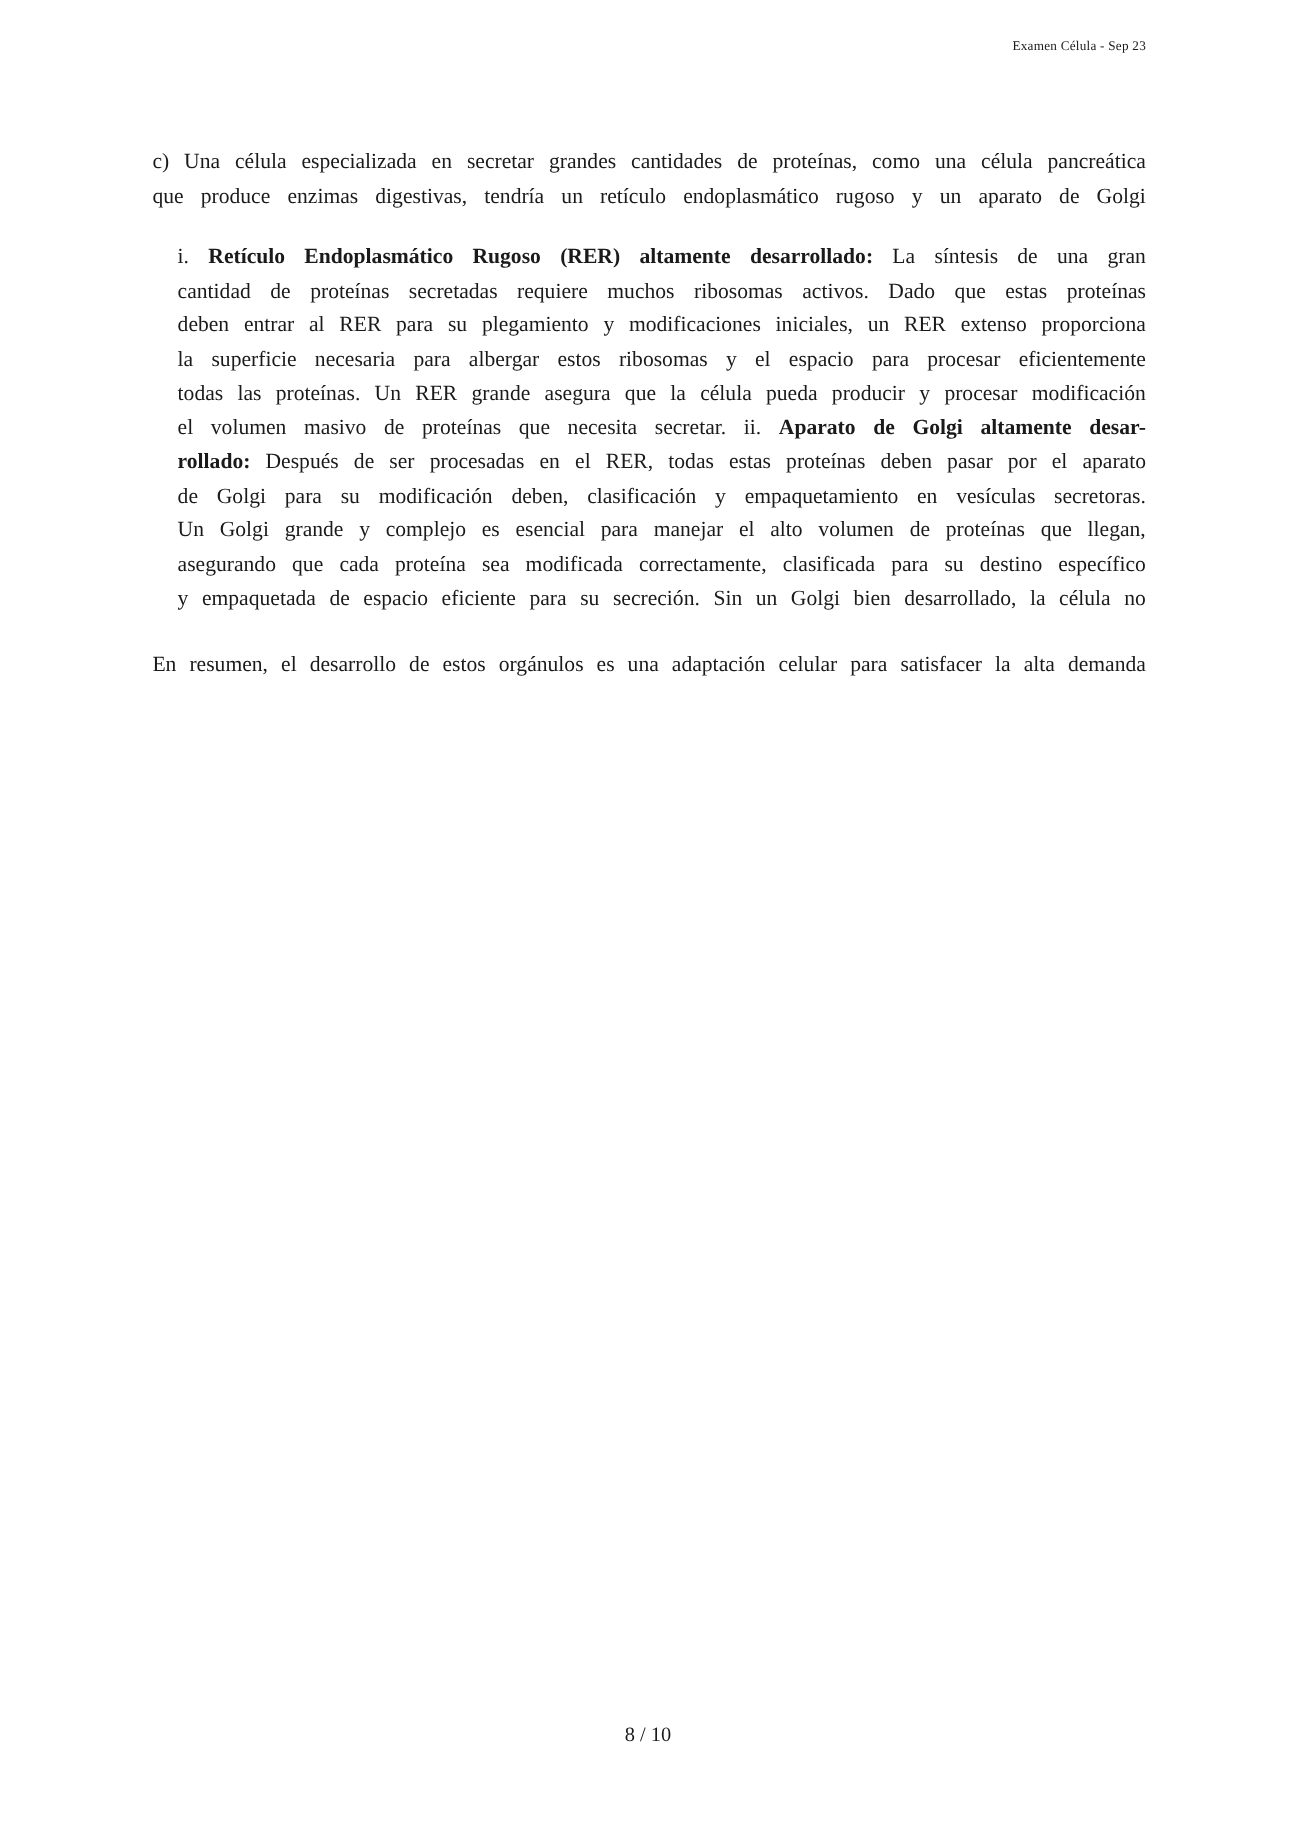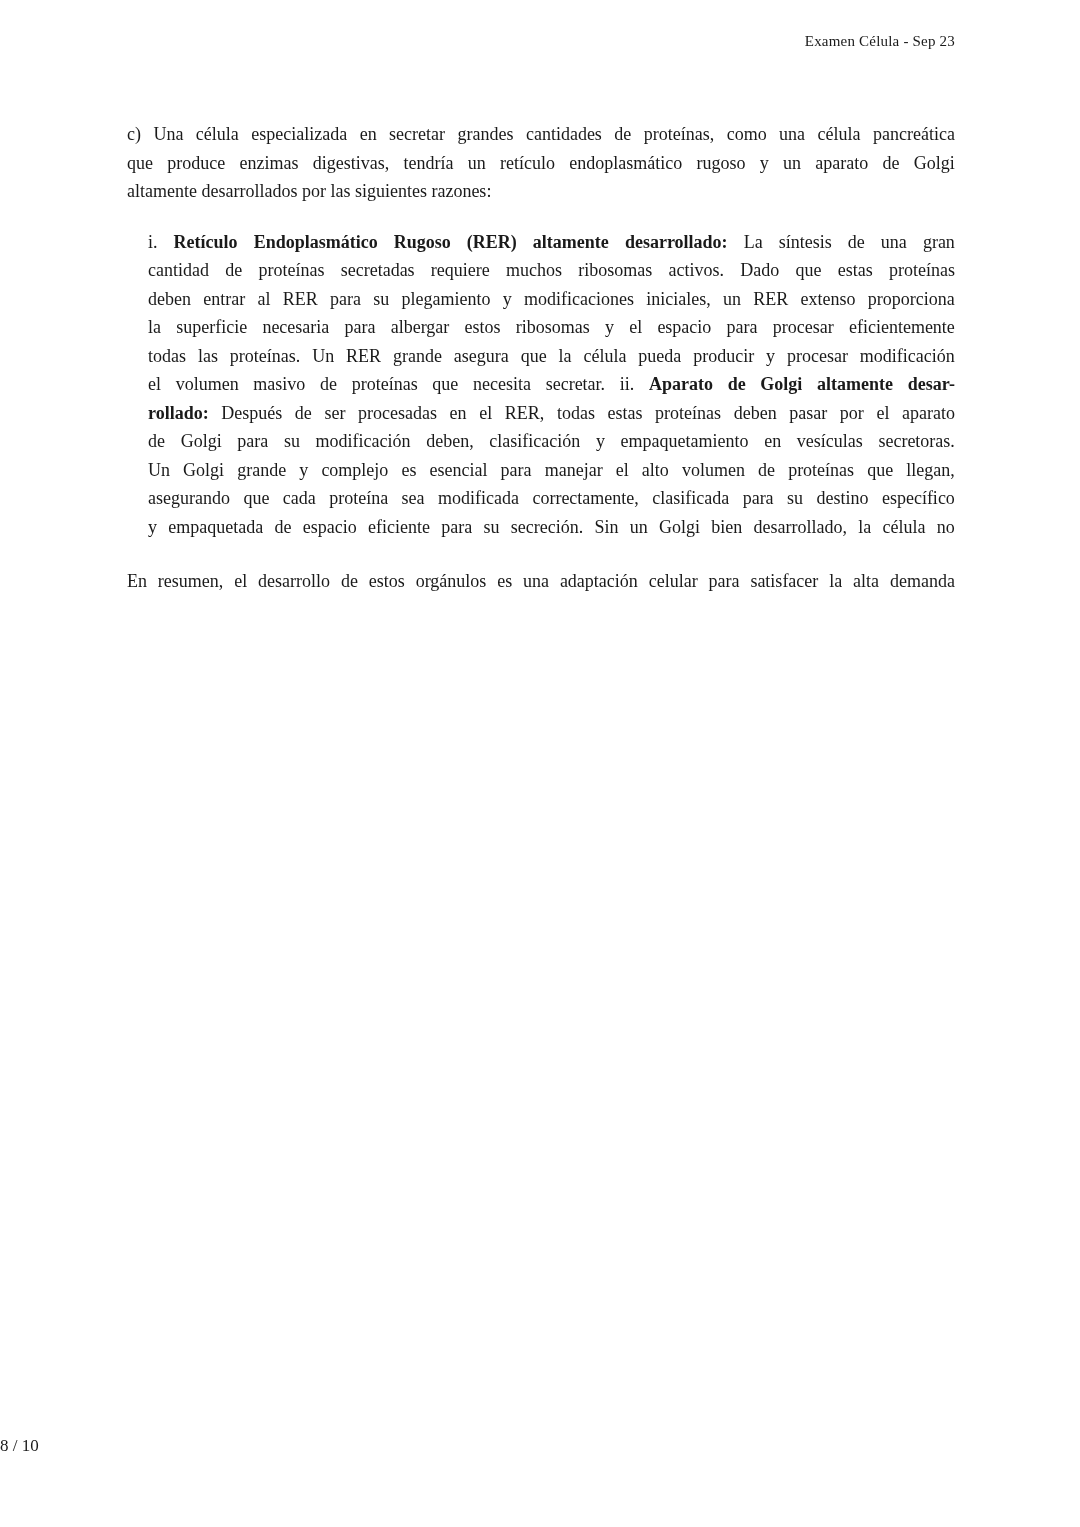--- a/index.html
+++ b/index.html
@@ -14,21 +14,21 @@
     background: var(--bg, #ffffff);
     color: var(--fg, #1a1a1a);
     font-family: "Liberation Serif", serif;
     font-size: 18px;
     overflow: hidden;
   }
   .running-header {
     position: absolute;
     top: 33px;
     right: 125px;
-    font-size: 15px;
+    font-size: 11px;
     letter-spacing: 0.2px;
   }
   .content {
     position: absolute;
     top: 120px;
     left: 127px;
     width: 828px;
   }
   .paragraph { margin: 0; }
   .paragraph.indented {
@@ -46,20 +46,21 @@
   .line.last {
     display: block;
     white-space: normal;
   }
   .bold { font-weight: bold; }
   .page-footer {
     position: absolute;
     top: 1432px;
     left: 0;
     width: 100%;
+    text-align: center;
     font-size: 17px;
     height: 28.5px;
     line-height: 28.5px;
   }
 </style>
 </head>
 <body>
 
 <div class="page" style="--fg: #1a1a1a; --bg: #ffffff;">
   <div class="running-header">Examen Célula - Sep 23</div>
@@ -91,21 +92,20 @@
           <span class="">un</span>
           <span class="">retículo</span>
           <span class="">endoplasmático</span>
           <span class="">rugoso</span>
           <span class="">y</span>
           <span class="">un</span>
           <span class="">aparato</span>
           <span class="">de</span>
           <span class="">Golgi</span>
         </div>
-        <div class="line last"><span>altamente desarrollados por las siguientes razones:</span></div>
       </div>
       <div class="paragraph indented">
         <div class="line">
           <span class="">i.</span>
           <span class="bold">Retículo</span>
           <span class="bold">Endoplasmático</span>
           <span class="bold">Rugoso</span>
           <span class="bold">(RER)</span>
           <span class="bold">altamente</span>
           <span class="bold">desarrollado:</span>

